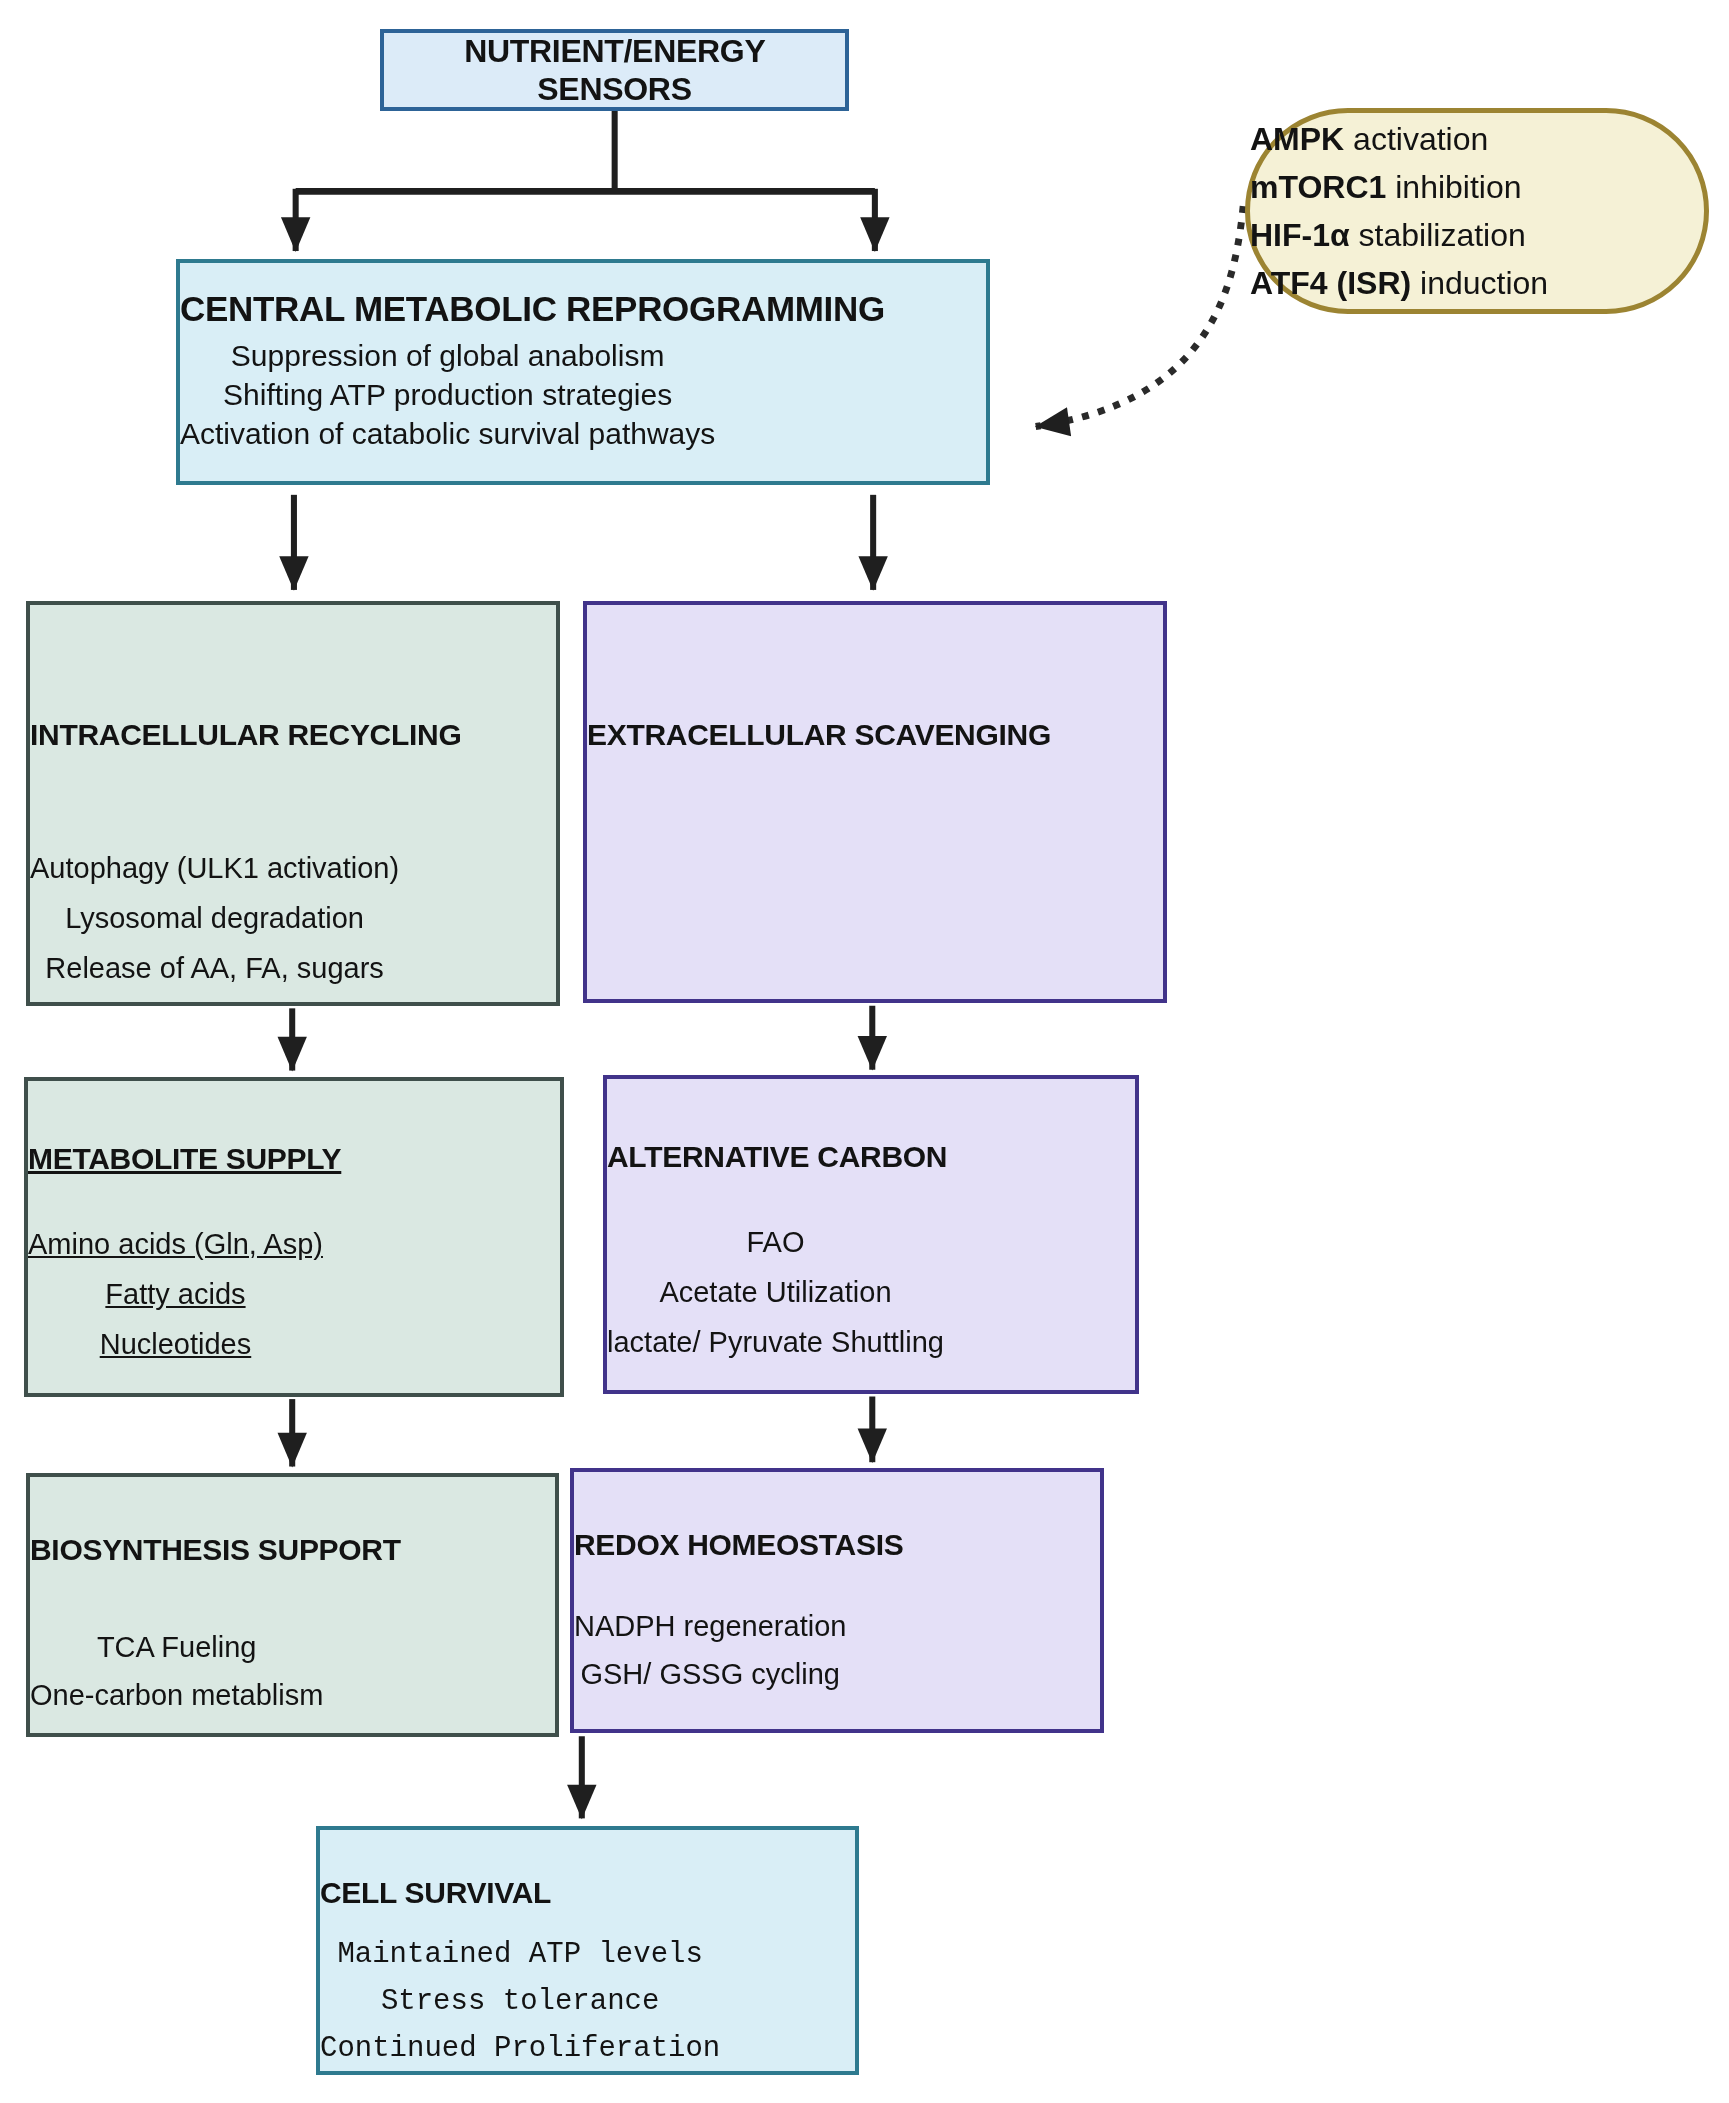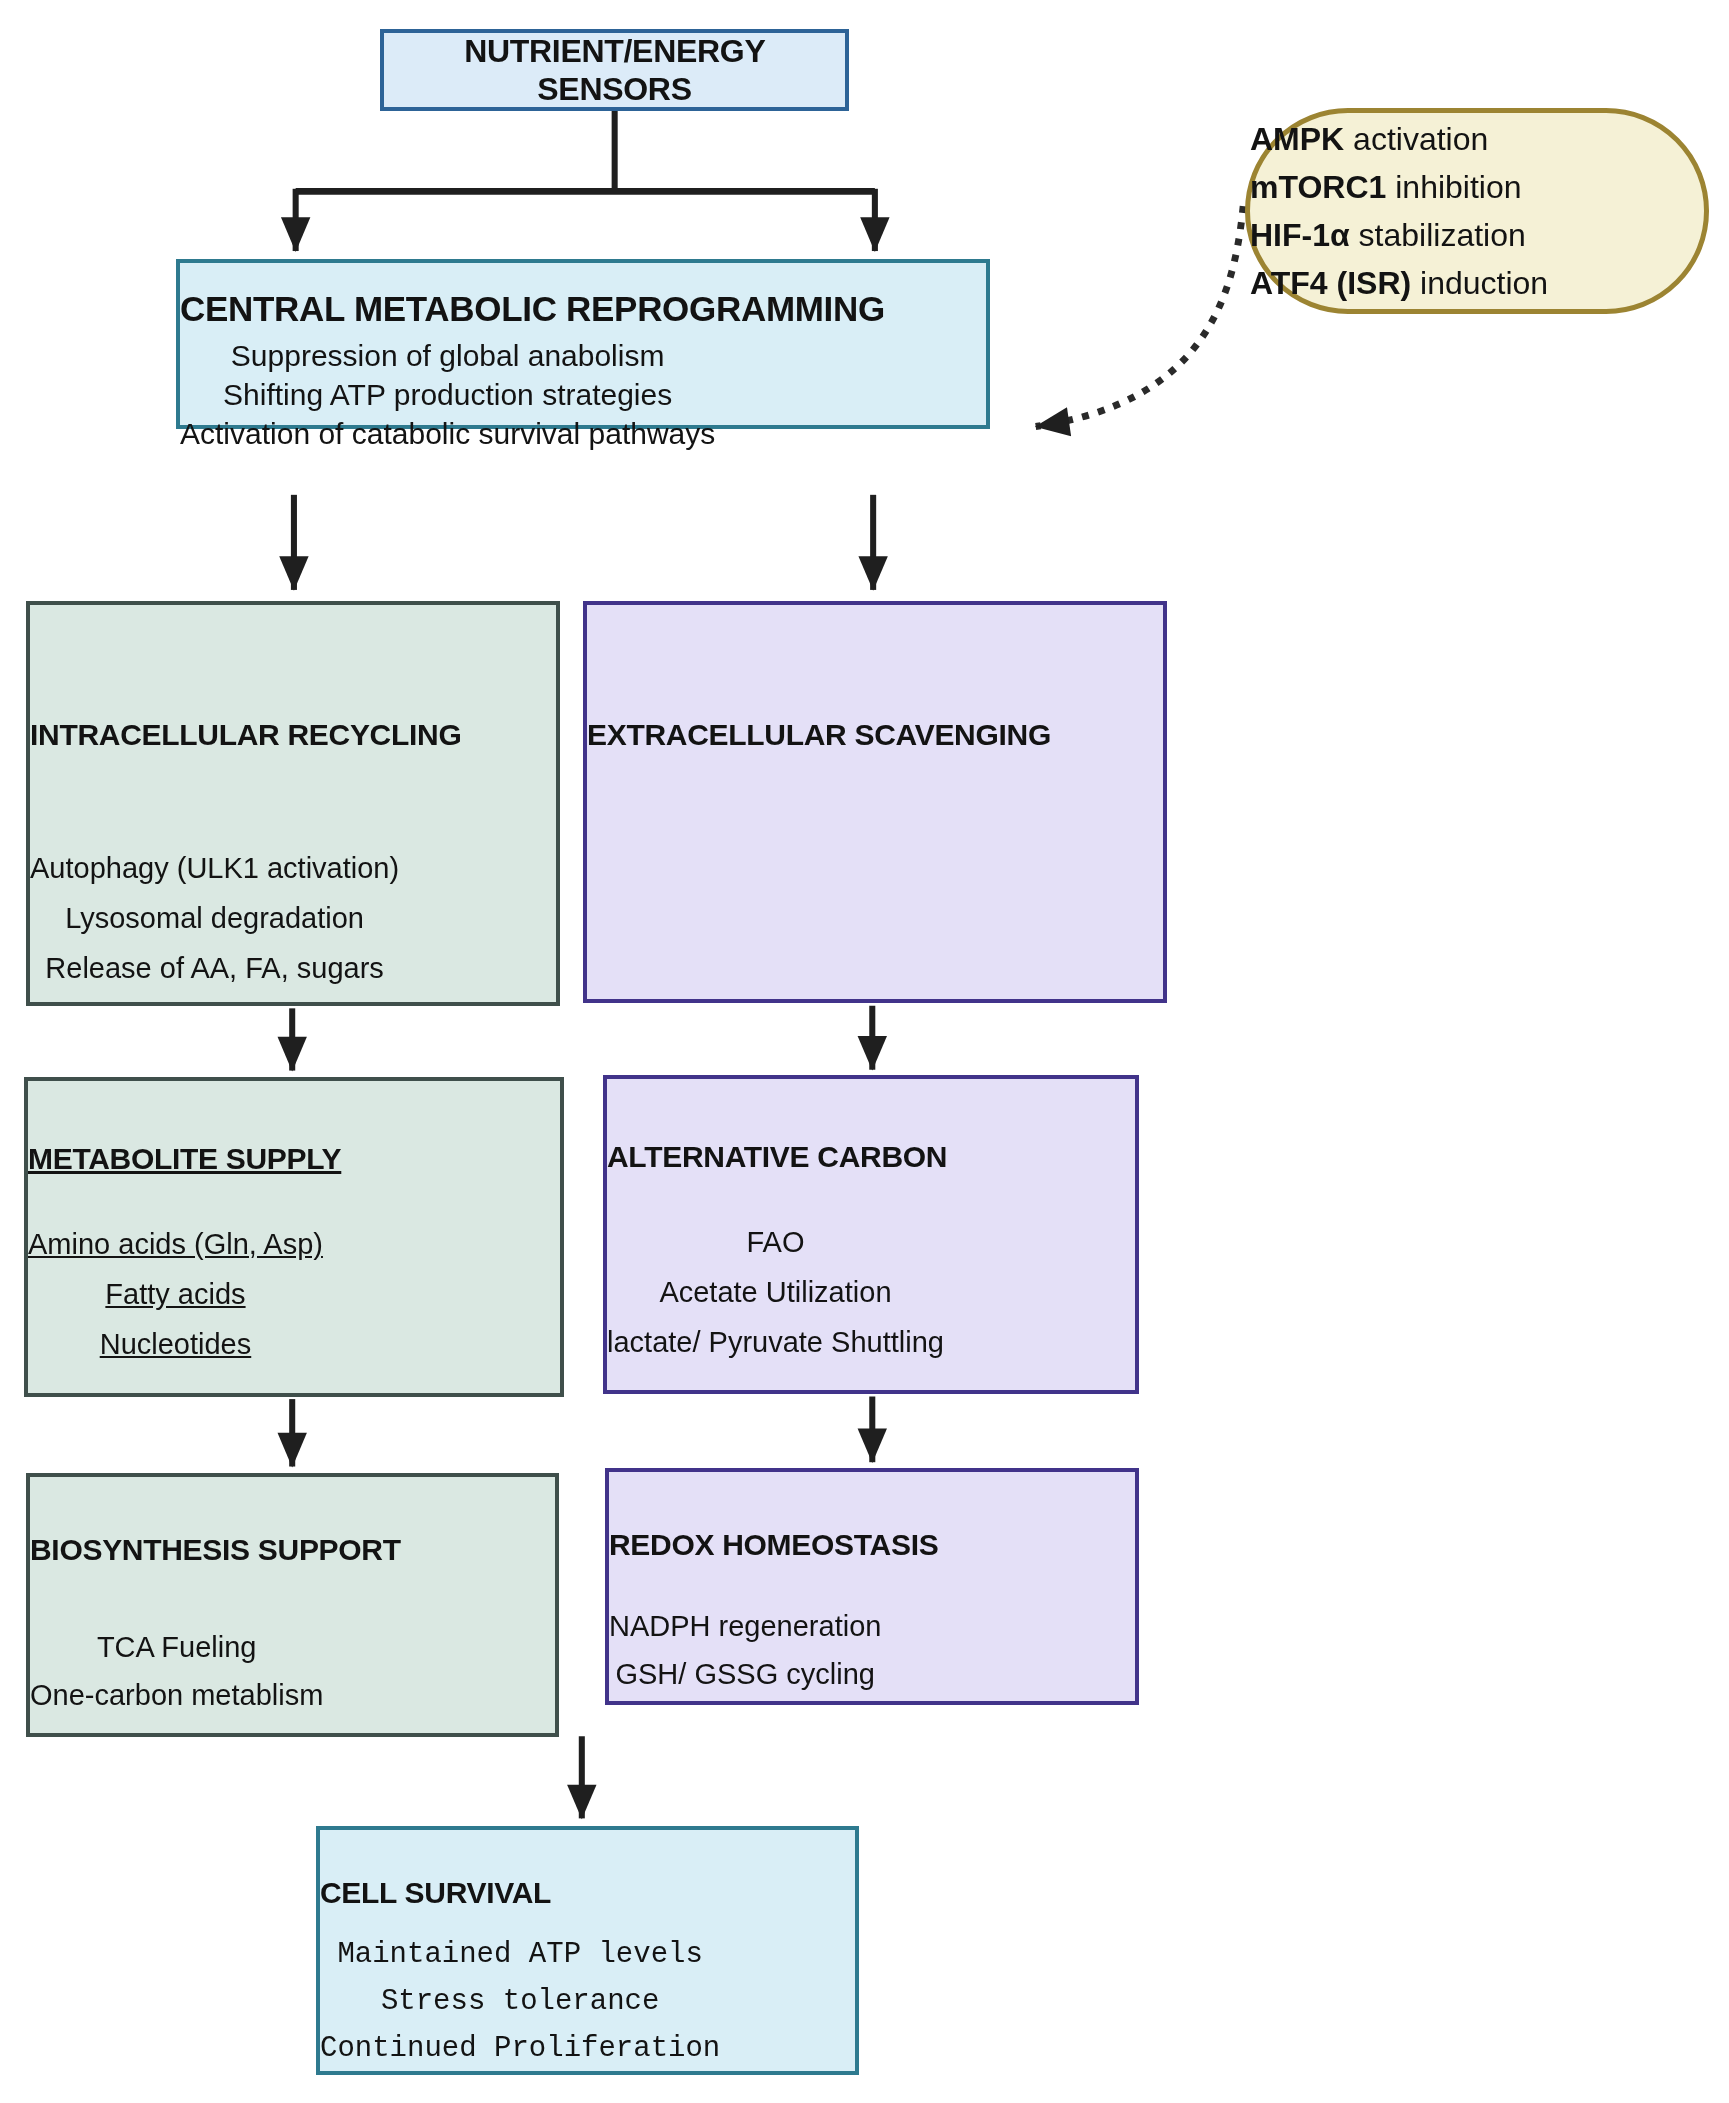--- a/index.html
+++ b/index.html
@@ -35,21 +35,21 @@
     left:1245px;top:108px;width:464px;height:206px;
     background:var(--gold-fill,#f5f1d6);
     border:5.2px solid var(--gold-border,#9c8432);
     border-radius:104px;
     justify-content:center;
   }
   .pill .pl{font-size:32px;line-height:48px;white-space:nowrap;}
 
   
   .central{
-    left:176px;top:259px;width:814px;height:170px;
+    left:176px;top:259px;width:814px;height:226px;
     background:var(--teal-fill,#d9eef6);
     border:4.3px solid var(--teal-border,#2e7a8f);
   }
   .central .title{margin-top:28px;font-size:35px;line-height:36px;}
   .central .body{margin-top:8.6px;line-height:39px;font-size:30px;}
 
   
   .greenbox{
     background:var(--green-fill,#dae8e2);
     border:4.3px solid var(--green-border,#3f4f4b);
@@ -67,21 +67,21 @@
   .row1R{left:583px;top:601px;width:584px;height:402px;}
   .row1R .title{margin-top:114px;}
   .row1R .body{margin-top:45px;line-height:50px;}
 
   .row2L{left:24px;top:1077px;width:540px;height:320px;text-decoration:underline;}
   .row2R{left:603px;top:1075px;width:536px;height:319px;}
   .row2L .title,.row2R .title{margin-top:62px;}
   .row2L .body,.row2R .body{margin-top:45px;line-height:50px;}
 
   .row3L{left:26px;top:1473px;width:533px;height:264px;gap:16px;}
-  .row3R{left:605px;top:1468px;width:534px;height:237px;}
+  .row3R{left:570px;top:1468px;width:534px;height:265px;}
   .row3L .title,.row3R .title{margin-top:57px;}
   .row3L .body,.row3R .body{margin-top:42px;line-height:48px;}
 
   
   .survival{
     left:316px;top:1826px;width:543px;height:249px;
     background:var(--teal-fill,#d9eef6);
     border:4.3px solid var(--teal-border,#2e7a8f);
   }
   .survival .title{margin-top:47px;}

